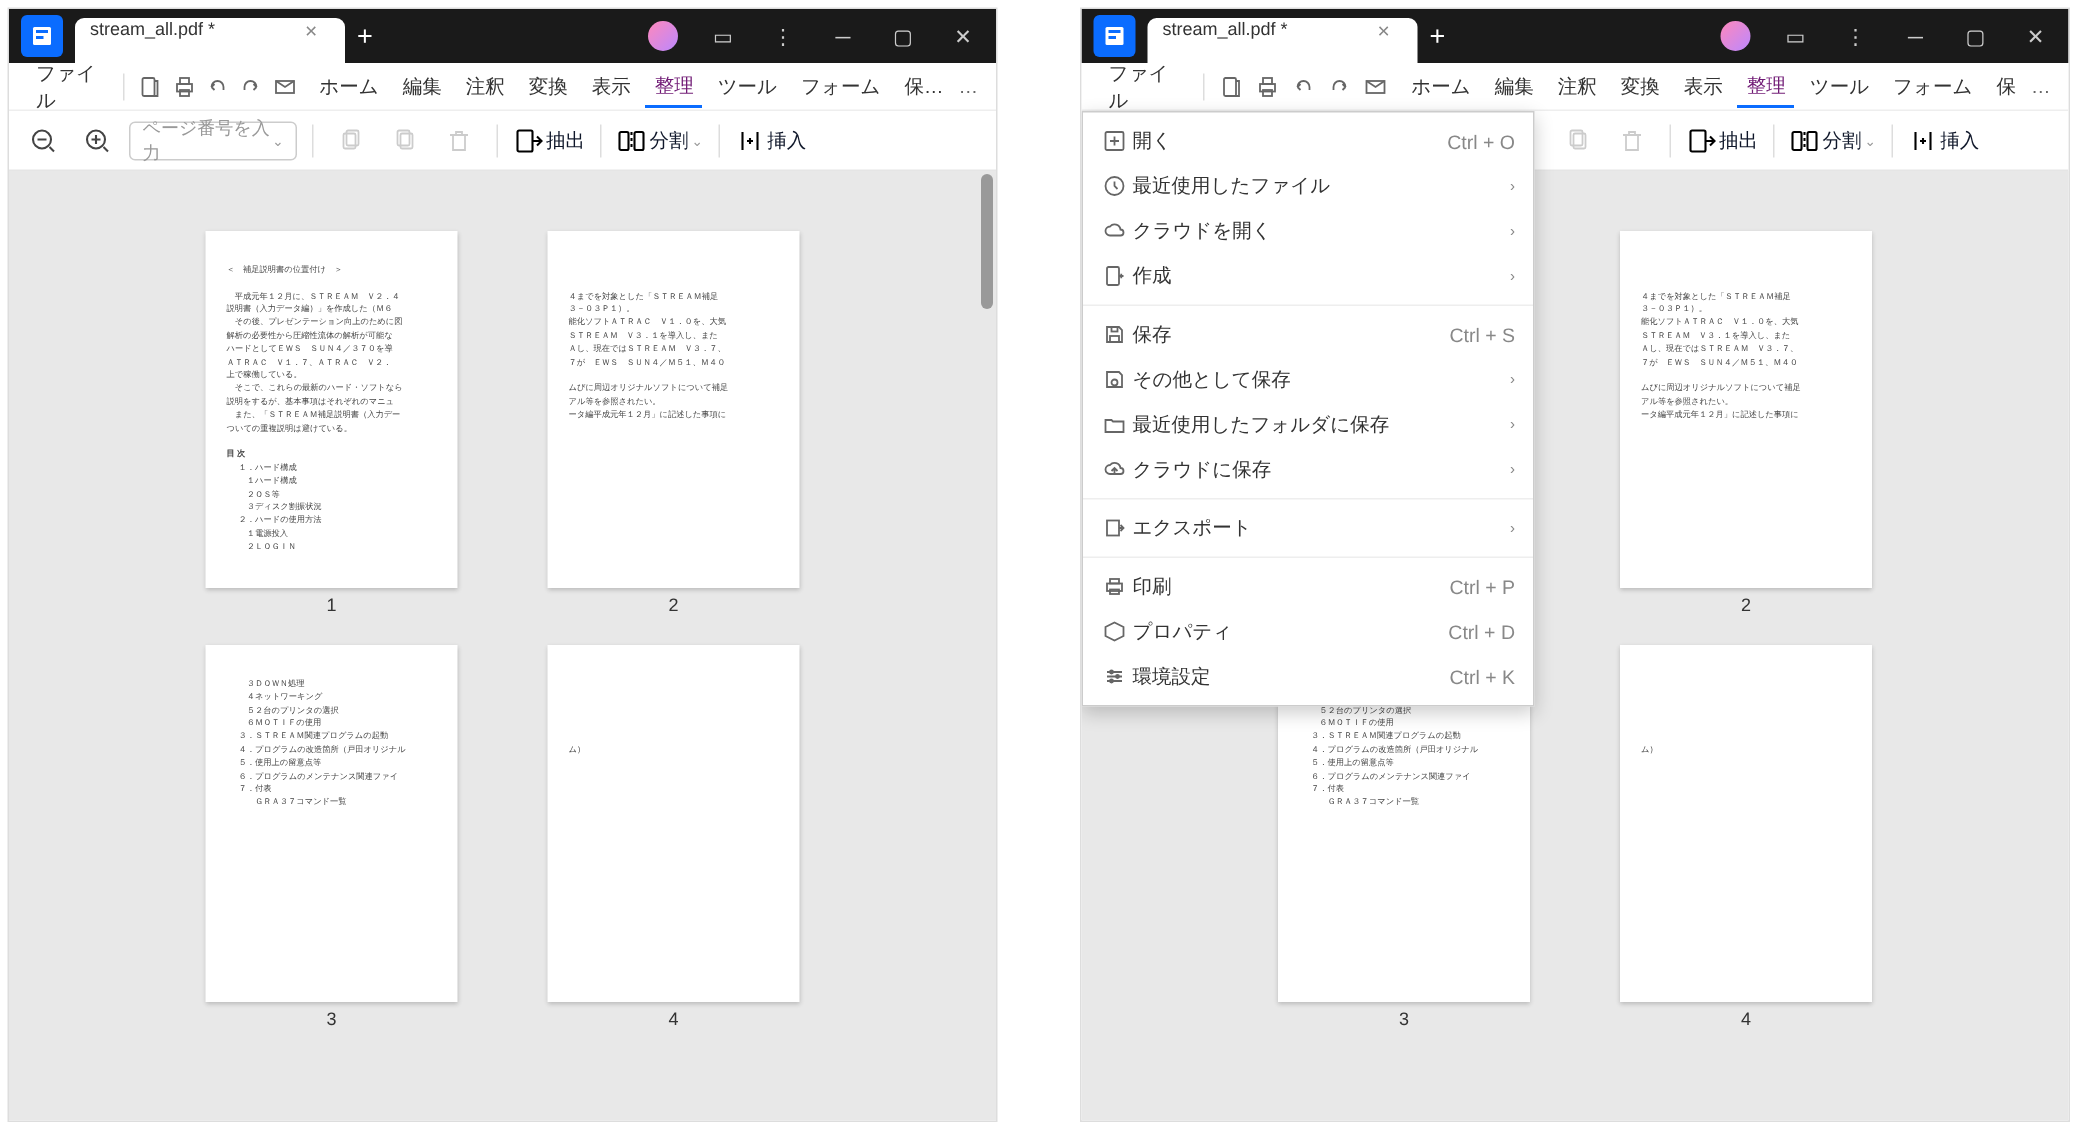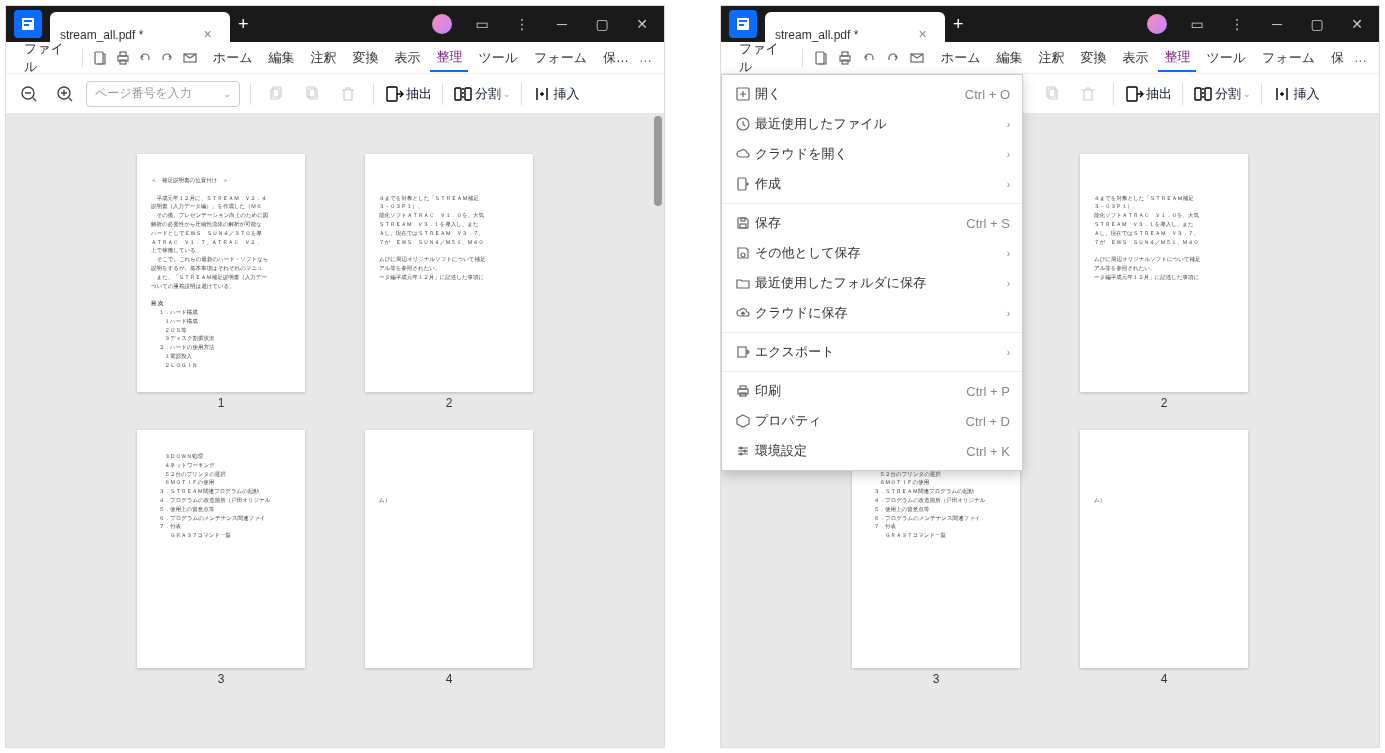--- a/index.html
+++ b/index.html
@@ -3,37 +3,37 @@
 <meta charset="utf-8">
 <style>
 * { margin: 0; padding: 0; box-sizing: border-box; font-family: "Yu Gothic UI", "Meiryo", sans-serif; }
 body { background: #fff; width: 1385px; height: 753px; display: flex; }
 .pane { width: 665px; height: 743px; background: #fff; border: 1px solid #ddd; position: relative; overflow: hidden; display: flex; flex-direction: column; }
 .pane.left { margin: 5px 0 5px 5px; }
 .pane.right { margin: 5px 5px 5px 55px; }
 .titlebar { height: 36px; background: #1a1a1a; display: flex; align-items: center; padding: 0 4px; }
 .app-icon { width: 28px; height: 28px; background: #0a6cff; border-radius: 4px; display: flex; align-items: center; justify-content: center; margin-left: 4px; }
 .app-icon svg { fill: #fff; }
-.tab { height: 30px; background: #fff; border-radius: 6px 6px 0 0; margin-left: 8px; margin-top: 6px; padding: 0 10px; display: flex; align-items: flex-end; gap: 60px; min-width: 180px; }
+.tab { height: 30px; background: #fff; border-radius: 6px 6px 0 0; margin-left: 8px; margin-top: 6px; padding: 0 10px; display: flex; align-items: flex-start; gap: 60px; min-width: 180px; }
 .tab-title { font-size: 12px; color: #333; font-weight: 500; }
 .tab-close { font-size: 14px; color: #888; cursor: pointer; }
 .new-tab { color: #fff; font-size: 18px; margin-left: 8px; cursor: pointer; }
 .titlebar-right { margin-left: auto; display: flex; align-items: center; gap: 4px; }
 .win-icon { width: 36px; height: 36px; display: flex; align-items: center; justify-content: center; color: #ccc; cursor: pointer; font-size: 14px; }
 .avatar { width: 20px; height: 20px; border-radius: 50%; background: linear-gradient(135deg,#f8b,#b8f); }
 .menubar { height: 32px; background: #fff; display: flex; align-items: center; padding: 0 12px; border-bottom: 1px solid #eee; font-size: 13px; gap: 4px; }
 .menu-item { padding: 4px 6px; color: #333; cursor: pointer; white-space: nowrap; }
 .menu-item.active { color: #701a75; border-bottom: 2px solid #0a6cff; }
 .file-label { font-size: 13px; color: #333; padding: 0 6px; }
 .divider { width: 1px; height: 18px; background: #ddd; margin: 0 4px; }
 .tb-icon { width: 22px; height: 22px; display: flex; align-items: center; justify-content: center; color: #666; cursor: pointer; }
 .toolbar { height: 40px; background: #fff; display: flex; align-items: center; padding: 0 8px; border-bottom: 1px solid #e5e5e5; gap: 6px; }
 .tool-btn { width: 30px; height: 30px; display: flex; align-items: center; justify-content: center; color: #444; cursor: pointer; border-radius: 4px; }
 .tool-btn.disabled { color: #ccc; }
-.page-input { width: 154px; height: 26px; border: 1px solid #ccc; border-radius: 4px; padding: 0 8px; font-size: 12px; color: #999; display: flex; align-items: center; justify-content: space-between; }
+.page-input { width: 112px; height: 26px; border: 1px solid #ccc; border-radius: 4px; padding: 0 8px; font-size: 12px; color: #999; display: flex; align-items: center; justify-content: space-between; }
 .tool-label { font-size: 13px; color: #0f172a; }
 .tool-sep { width: 1px; height: 22px; background: #ddd; margin: 0 4px; }
 .tool-group { display: flex; align-items: center; gap: 2px; cursor: pointer; }
 .content { flex: 1; background: #e8e8e8; position: relative; overflow: hidden; }
 .pages { display: flex; flex-wrap: wrap; gap: 20px 60px; padding: 40px 50px; justify-content: center; }
 .page-thumb { display: flex; flex-direction: column; align-items: center; gap: 4px; }
 .page-img { width: 168px; height: 238px; background: #fff; box-shadow: 0 1px 3px rgba(0,0,0,.2); padding: 22px 14px; font-size: 5.5px; color: #444; line-height: 1.6; overflow: hidden; }
 .page-num { font-size: 12px; color: #333; }
 .scrollbar-v { position: absolute; right: 2px; top: 2px; width: 8px; height: 90px; background: #999; border-radius: 4px; }
 .dropdown-menu { position: absolute; left: 0; top: 68px; width: 302px; background: #fff; border: 1px solid #ccc; box-shadow: 0 4px 12px rgba(0,0,0,.2); z-index: 100; padding: 4px 0; }

